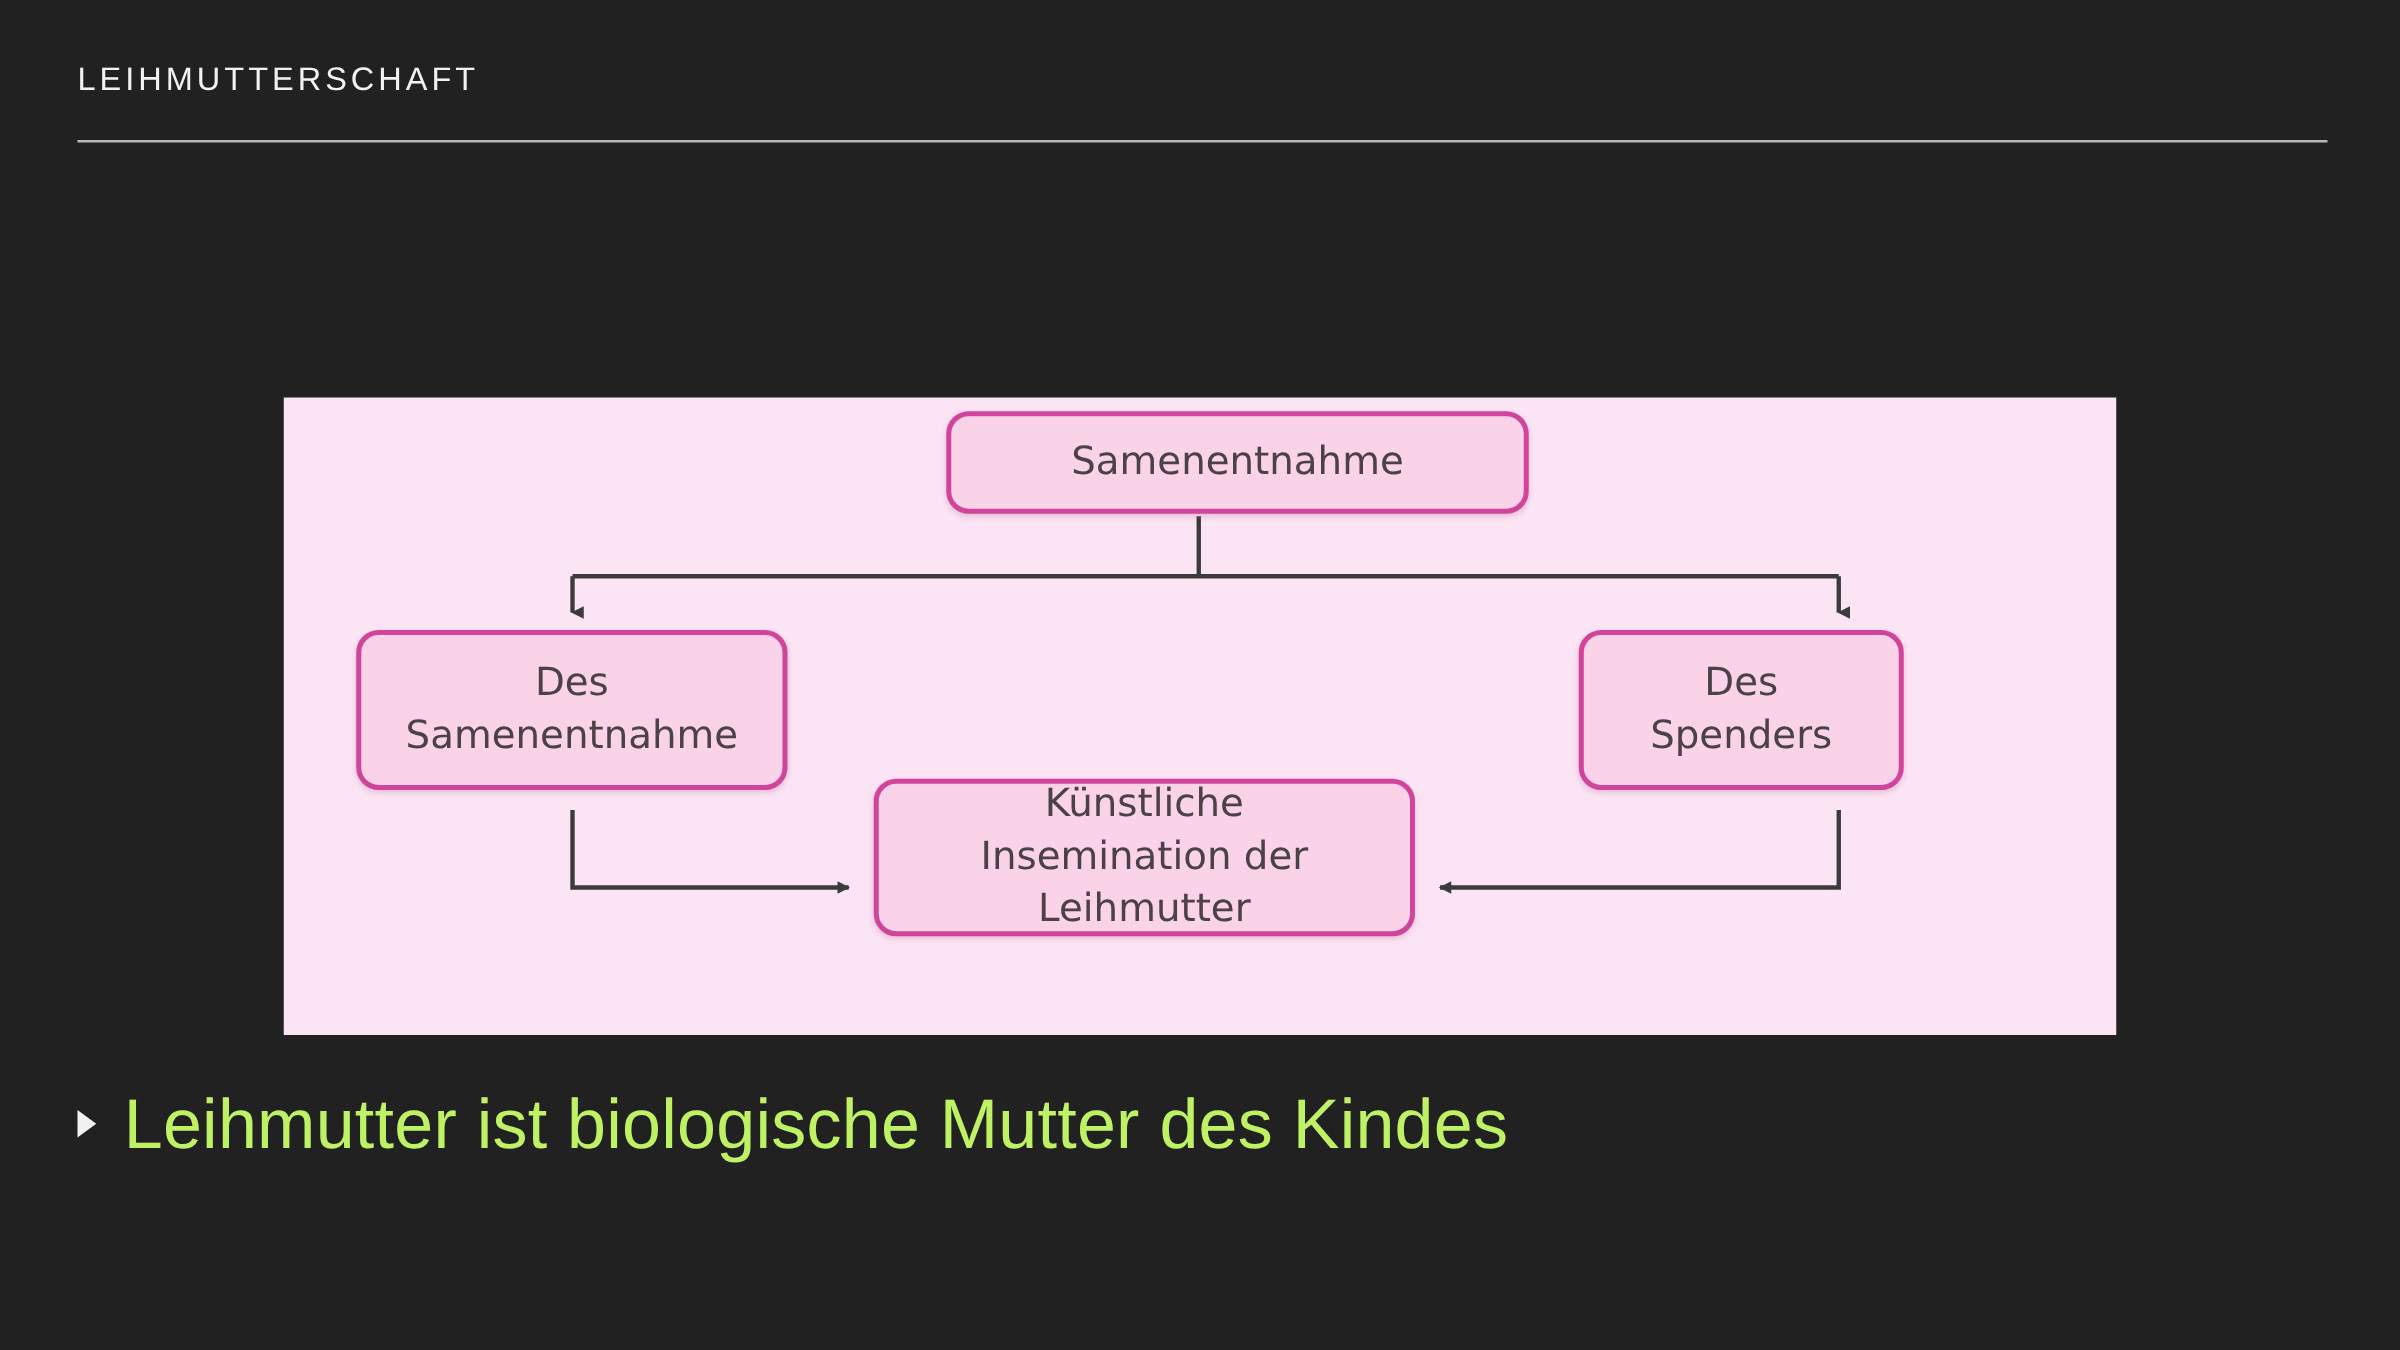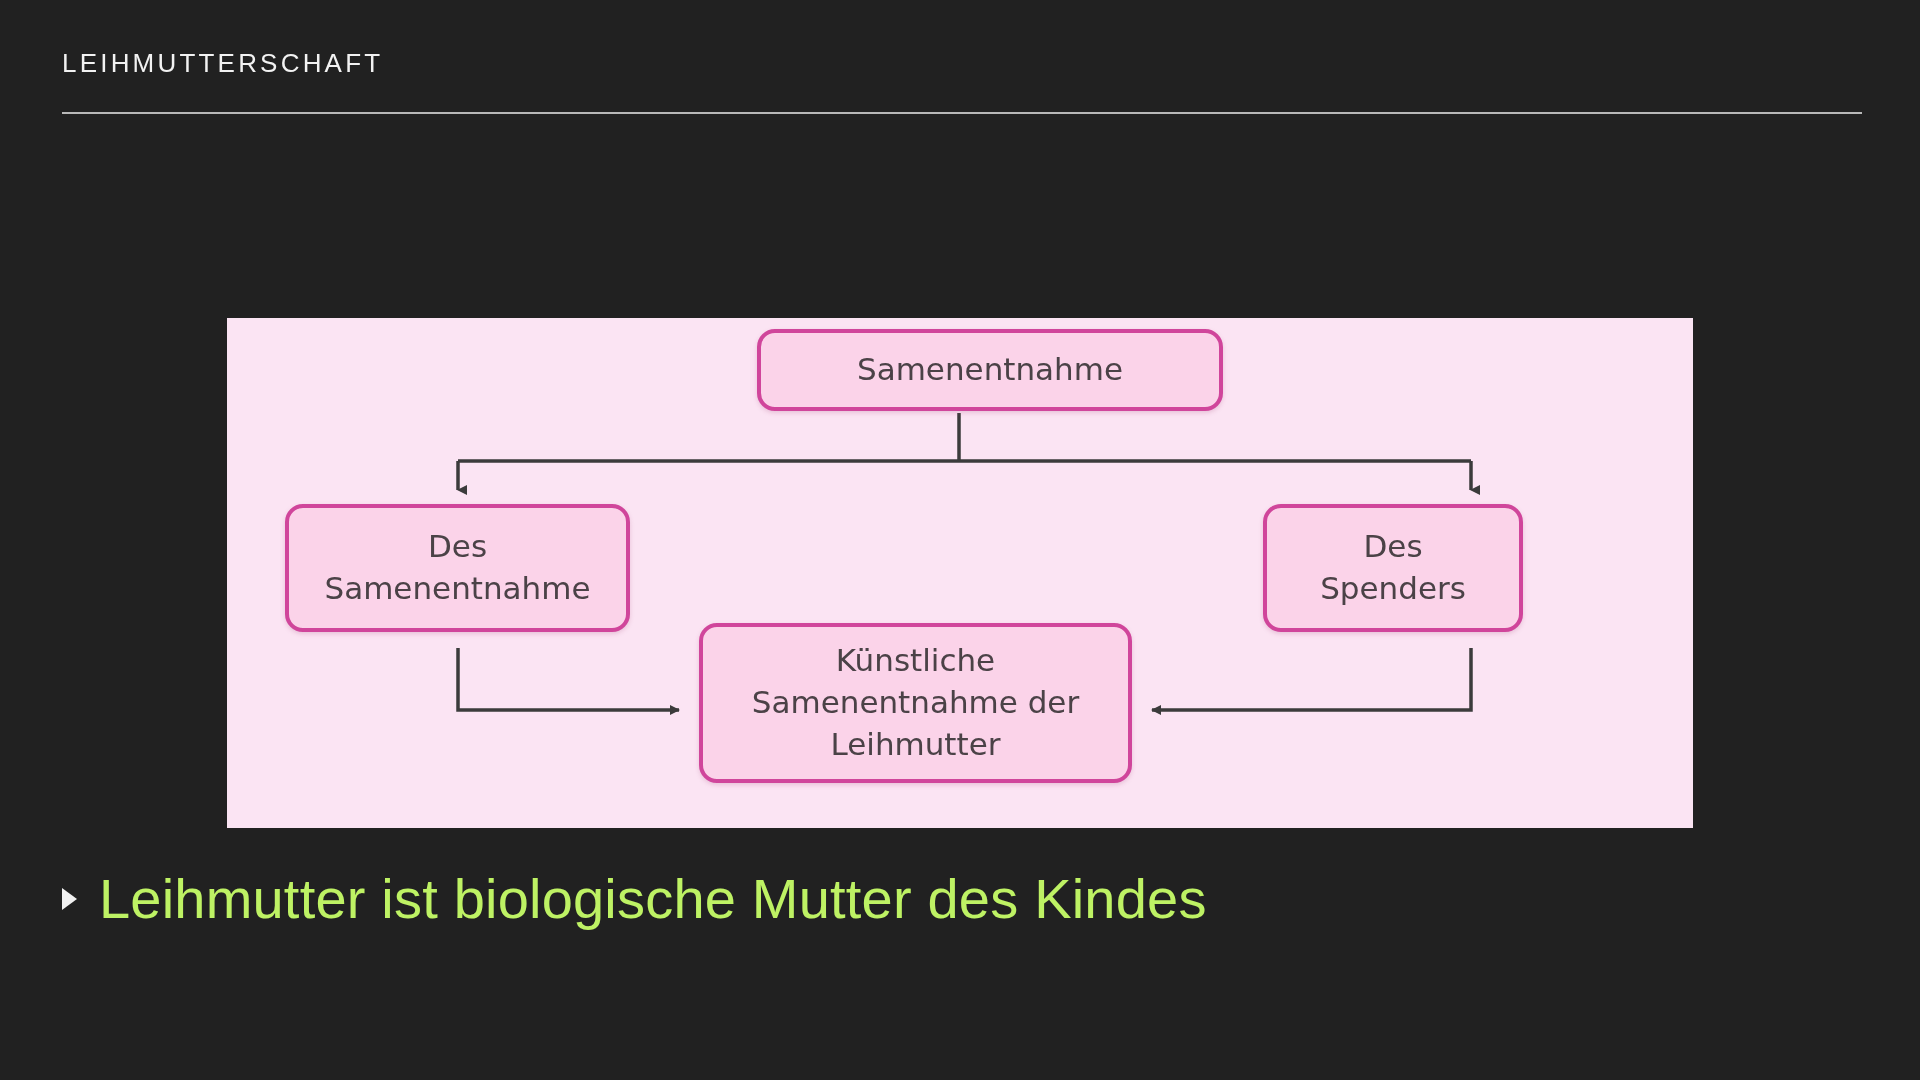--- a/index.html
+++ b/index.html
@@ -124,21 +124,21 @@
   .node-right {
     left: 1036px;
     top: 186px;
     width: 260px;
     height: 128px;
   }
   .node-center {
     left: 472px;
     top: 305px;
     width: 433px;
-    height: 160px;
+    height: 126px;
   }
 
   
   .bullet-row {
     position: absolute;
     left: 62px;
     top: 866px;
     display: flex;
     align-items: center;
     gap: 22px;
@@ -211,21 +211,21 @@
     <div class="node node-right">
       <span>
         <span>Des</span><br>
         <span>Spenders</span>
       </span>
     </div>
 
     <div class="node node-center">
       <span>
         <span>Künstliche</span><br>
-        <span>Samenentnahme der</span><br>
+        <span>Insemination der</span><br>
         <span>Leihmutter</span>
       </span>
     </div>
 
   </div>
 
   <div class="bullet-row">
     <span class="bullet-marker"></span>
     <span class="bullet-text">Leihmutter ist biologische Mutter des Kindes</span>
   </div>

